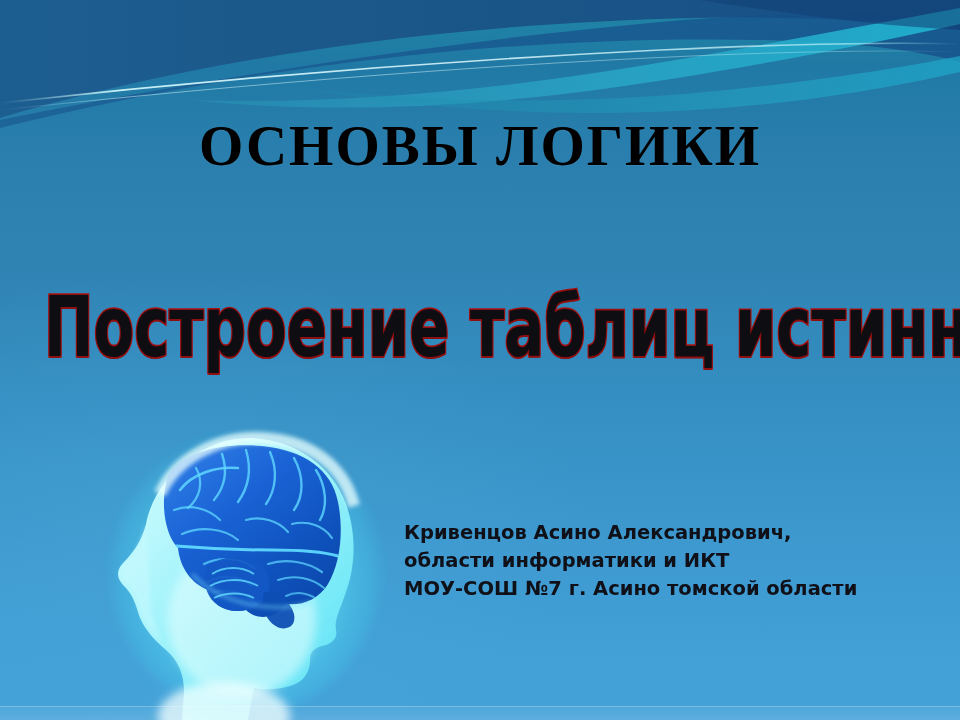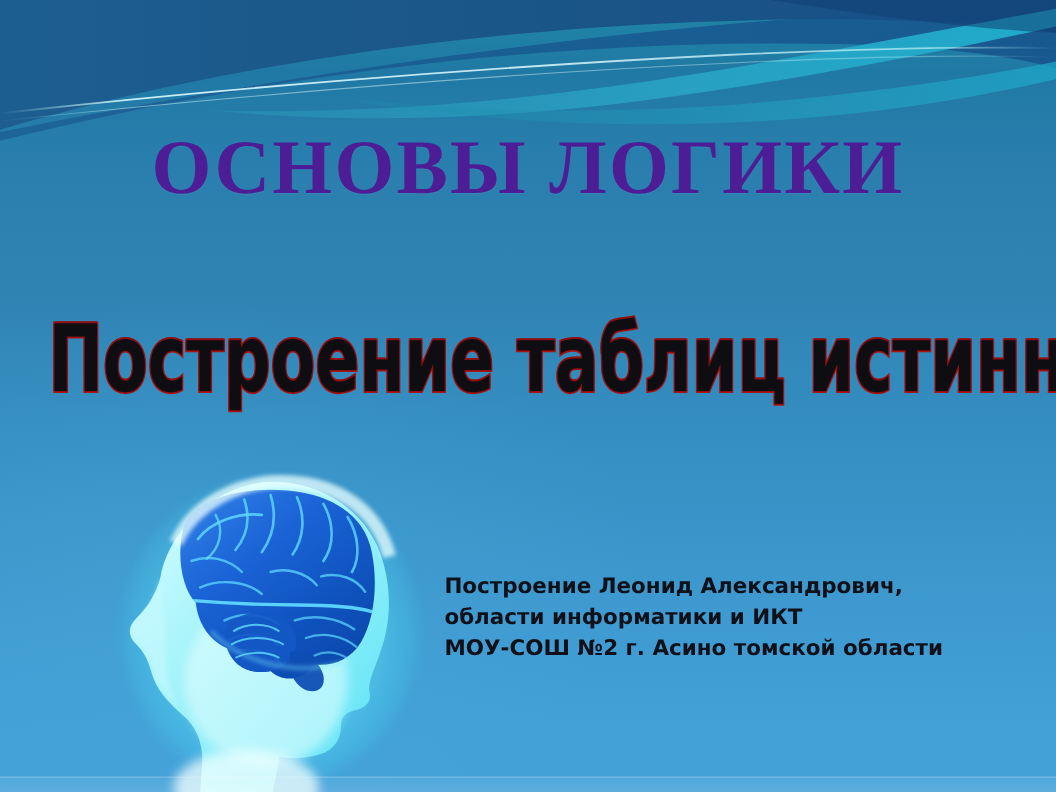--- a/index.html
+++ b/index.html
@@ -62,23 +62,23 @@
 
   
   .title {
     position: absolute;
     left: 0;
     right: 0;
     top: 113px;
     text-align: center;
     font-family: "Liberation Serif", "DejaVu Serif", serif;
     font-weight: bold;
-    font-size: 70px;
+    font-size: 57px;
     letter-spacing: 2px;
-    color: #4c1d95;
+    color: #000000;
     text-shadow: 0 1px 0 rgba(255,255,255,.06);
     white-space: nowrap;
   }
 
   
   .subtitle-wrap {
     position: absolute;
     left: 44px;
     top: 272px;
     width: 880px;
@@ -268,19 +268,19 @@
     <ellipse cx="128" cy="292" rx="66" ry="34" fill="#f2ffff" opacity=".75" filter="url(#soft)"></ellipse>
   </svg>
 
   <div class="title">ОСНОВЫ ЛОГИКИ</div>
 
   <div class="subtitle-wrap">
     <div class="subtitle">Построение таблиц истинности</div>
   </div>
 
   <div class="author">
-    <span class="author-line">Построение Леонид Александрович,</span>
+    <span class="author-line">Кривенцов Асино Александрович,</span>
     <span class="author-line">области информатики и ИКТ</span>
-    <span class="author-line">МОУ-СОШ №2 г. Асино томской области</span>
+    <span class="author-line">МОУ-СОШ №7 г. Асино томской области</span>
   </div>
 
   <div class="bottom-edge"></div>
 </div>
 
 </body></html>

